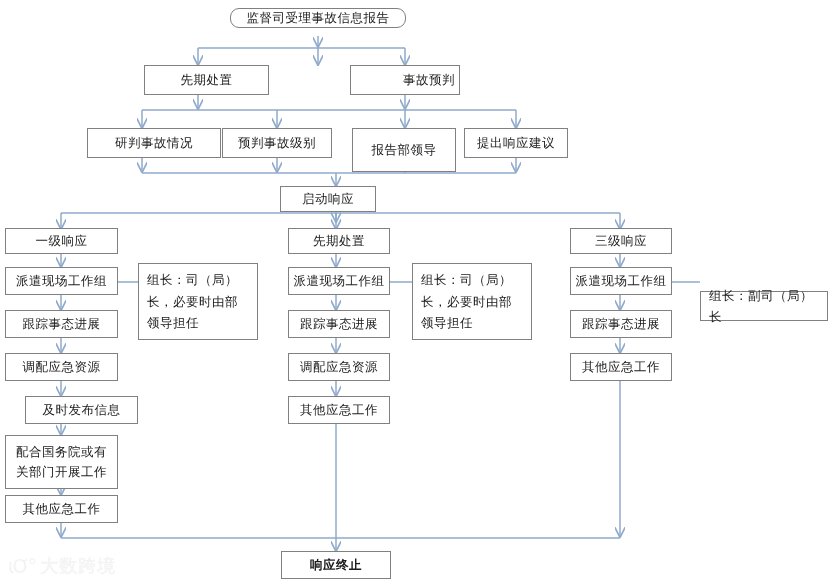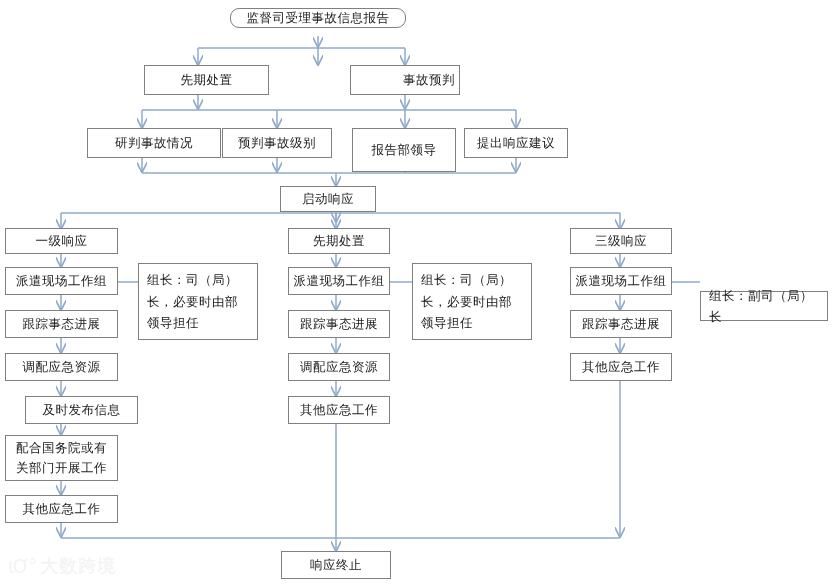--- a/index.html
+++ b/index.html
@@ -176,21 +176,21 @@
   </div>
   <div class="node" style="left:5px;top:310px;width:113px;height:28px;">
     <span>跟踪事态进展</span>
   </div>
   <div class="node" style="left:5px;top:353px;width:113px;height:28px;">
     <span>调配应急资源</span>
   </div>
   <div class="node" style="left:14px;top:396px;width:113px;height:28px;margin-left:11px;">
     <span>及时发布信息</span>
   </div>
-  <div class="node multi" style="left:5px;top:435px;width:113px;height:46px;">
+  <div class="node multi" style="left:5px;top:435px;width:113px;height:54px;">
     <span>配合国务院或有关部门开展工作</span>
   </div>
   <div class="node" style="left:5px;top:495px;width:113px;height:28px;">
     <span>其他应急工作</span>
   </div>
 
   <div class="node" style="left:288px;top:267px;width:102px;height:28px;">
     <span>派遣现场工作组</span>
   </div>
   <div class="node" style="left:288px;top:310px;width:102px;height:28px;">
@@ -216,21 +216,21 @@
   <div class="node note" style="left:138px;top:263px;width:120px;height:77px;">
     <span>组长：司（局）长，必要时由部领导担任</span>
   </div>
   <div class="node note" style="left:412px;top:263px;width:120px;height:77px;">
     <span>组长：司（局）长，必要时由部领导担任</span>
   </div>
   <div class="node note" style="left:700px;top:267px;width:128px;height:30px;align-items:center;margin-top:24px;">
     <span>组长：副司（局）长</span>
   </div>
 
-  <div class="node" style="left:281px;top:551px;width:110px;height:28px;">
+  <div class="node" style="left:281px;top:551px;width:110px;height:28px;font-weight:bold;">
     <span>响应终止</span>
   </div>
 
   <div class="watermark">
     <span class="wm-logo">ιƠ°</span>
     <span class="wm-text">大数跨境</span>
   </div>
 
 </div>
 

